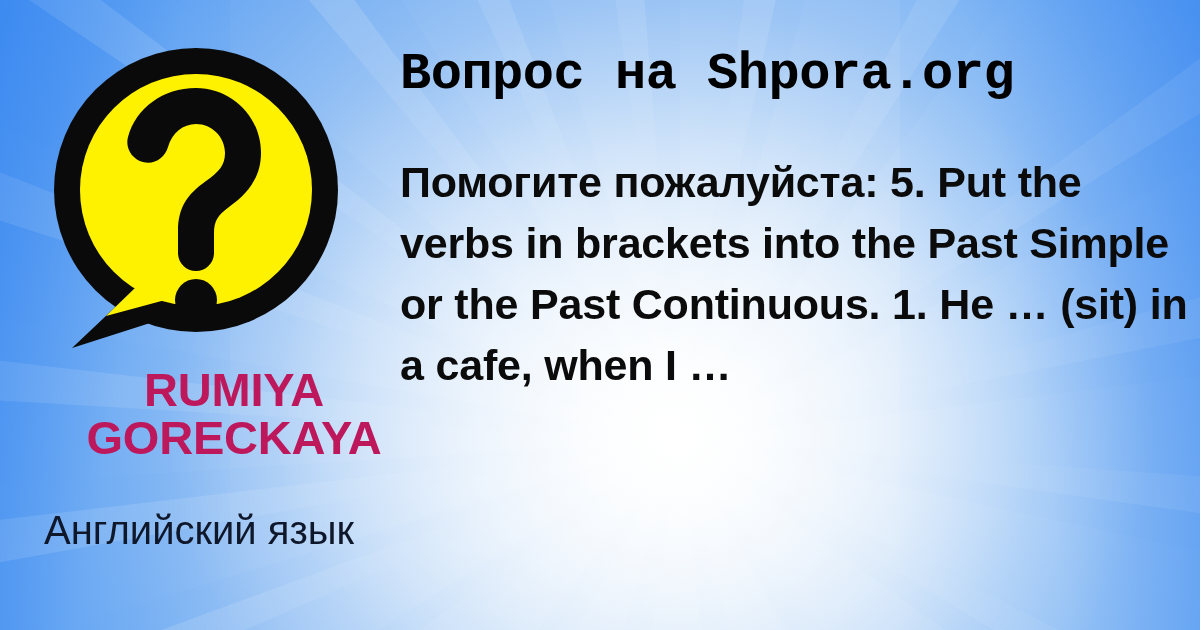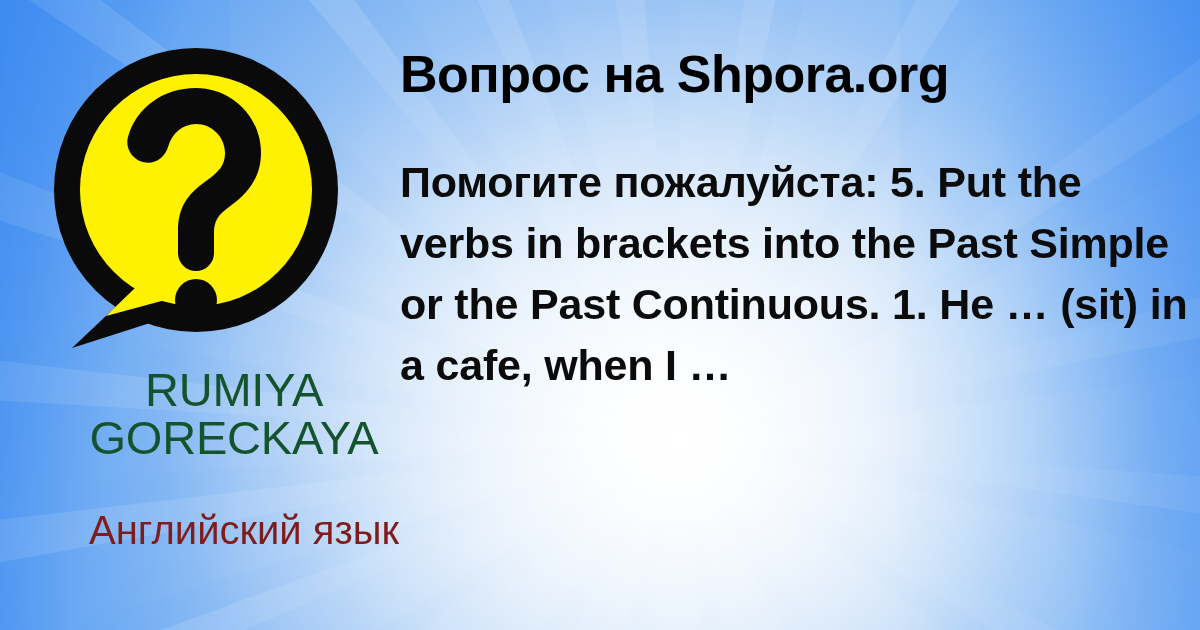--- a/index.html
+++ b/index.html
@@ -90,50 +90,50 @@
   }
   #bubble-wrap svg { display: block; width: 100%; height: 100%; }
 
   #author-name {
     position: absolute;
     left: 44px;
     top: 366px;
     width: 380px;
     font-size: 47px;
     line-height: 1.03;
-    font-weight: normal;
-    color: #14532d;
+    font-weight: bold;
+    color: #be185d;
     letter-spacing: -0.2px;
     text-align: center;
     white-space: pre-line;
   }
 
   #subject {
     position: absolute;
     left: 44px;
     top: 508px;
     width: 400px;
     font-size: 40px;
     line-height: 1.1;
     font-weight: normal;
-    color: #7f1d1d;
-    text-align: center;
+    color: #0f172a;
   }
 
   
   #title {
     position: absolute;
     left: 400px;
     top: 46px;
     width: 790px;
     font-size: 52px;
     line-height: 1.1;
     font-weight: bold;
     color: #000000;
     letter-spacing: -0.5px;
+    font-family: Liberation Mono, monospace;
   }
 
   #question-body {
     position: absolute;
     left: 400px;
     top: 152px;
     width: 800px;
     font-size: 43px;
     line-height: 1.42;
     font-weight: bold;

